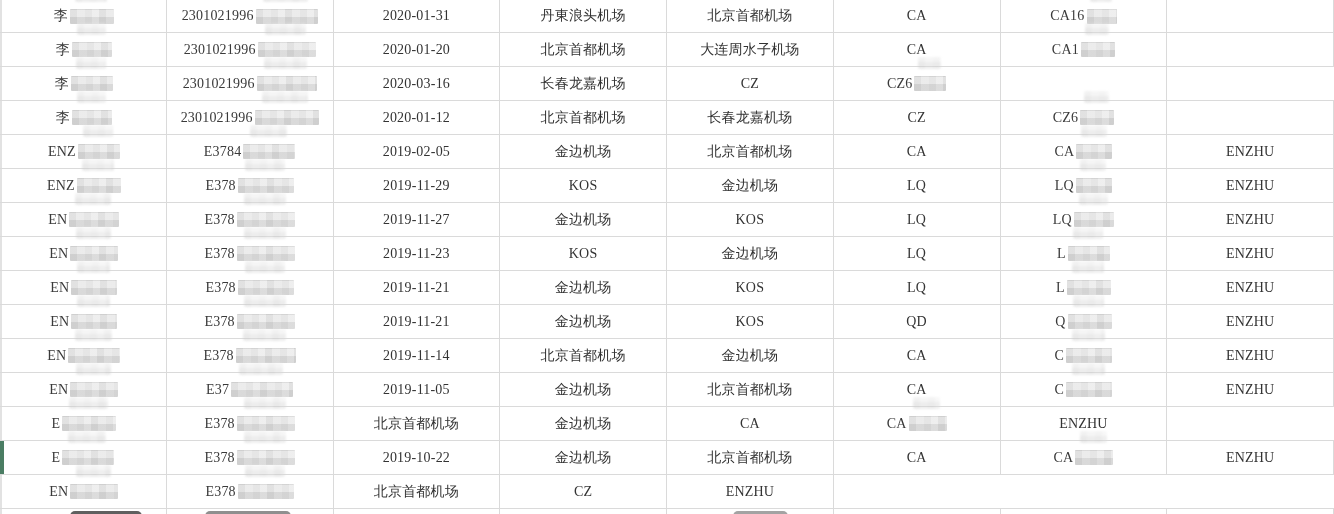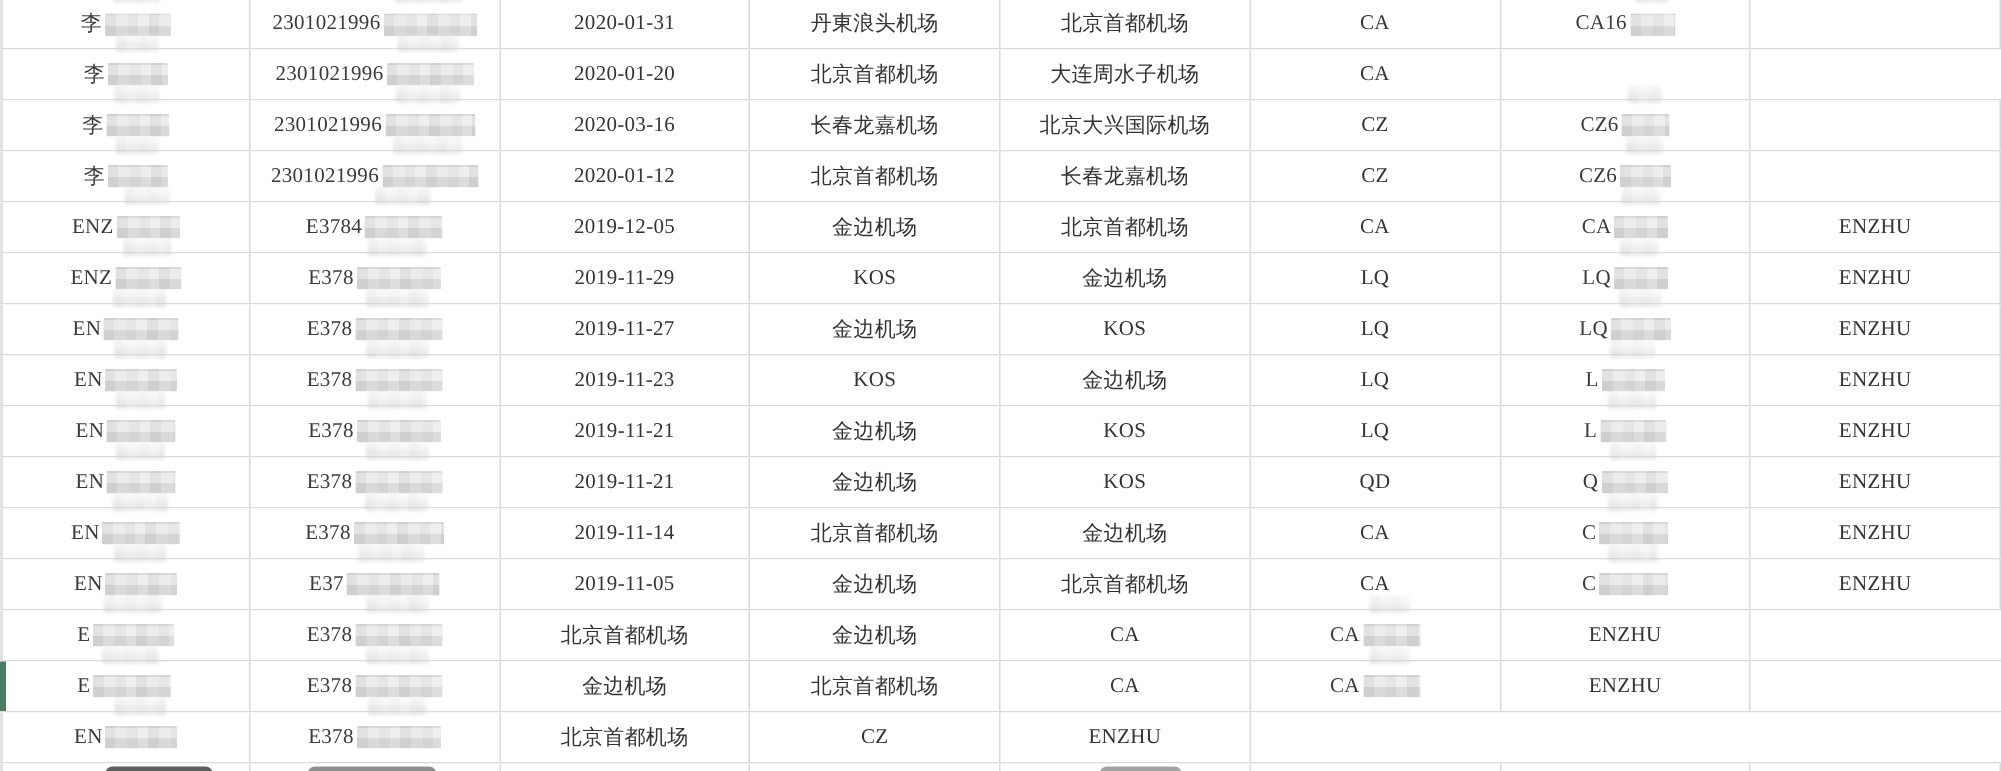--- a/index.html
+++ b/index.html
@@ -121,42 +121,43 @@
       </div>
       <div class="cell cell-departure-airport">
         <span>北京首都机场</span>
       </div>
       <div class="cell cell-arrival-airport">
         <span>大连周水子机场</span>
       </div>
       <div class="cell cell-airline-code">
         <span>CA</span>
       </div>
+      <div class="cell cell-flight-number">
+        <span class="prefix">CA1</span>
+        <span class="mosaic" style="width: 34px;"></span>
+      </div>
       <div class="cell cell-remark">
         <span></span>
       </div>
     </div>
     <div class="row">
       <div class="cell cell-passenger-name">
         <span class="prefix">李</span>
         <span class="mosaic" style="width: 42px;"></span>
       </div>
       <div class="cell cell-id-number">
         <span class="prefix">2301021996</span>
         <span class="mosaic" style="width: 60px;"></span>
       </div>
       <div class="cell cell-flight-date">
         <span>2020-03-16</span>
       </div>
       <div class="cell cell-departure-airport">
         <span>长春龙嘉机场</span>
       </div>
-      <div class="cell cell-arrival-airport">
-        <span>北京大兴国际机场</span>
-      </div>
       <div class="cell cell-airline-code">
         <span>CZ</span>
       </div>
       <div class="cell cell-flight-number">
         <span class="prefix">CZ6</span>
         <span class="mosaic" style="width: 32px;"></span>
       </div>
       <div class="cell cell-remark">
         <span></span>
       </div>
@@ -193,21 +194,21 @@
     <div class="row">
       <div class="cell cell-passenger-name">
         <span class="prefix">ENZ</span>
         <span class="mosaic" style="width: 42px;"></span>
       </div>
       <div class="cell cell-id-number">
         <span class="prefix">E3784</span>
         <span class="mosaic" style="width: 52px;"></span>
       </div>
       <div class="cell cell-flight-date">
-        <span>2019-12-05</span>
+        <span>2019-02-05</span>
       </div>
       <div class="cell cell-departure-airport">
         <span>金边机场</span>
       </div>
       <div class="cell cell-arrival-airport">
         <span>北京首都机场</span>
       </div>
       <div class="cell cell-airline-code">
         <span>CA</span>
       </div>
@@ -450,20 +451,23 @@
     </div>
     <div class="row">
       <div class="selection-bar"></div>
       <div class="cell cell-passenger-name">
         <span class="prefix">E</span>
         <span class="mosaic" style="width: 52px;"></span>
       </div>
       <div class="cell cell-id-number">
         <span class="prefix">E378</span>
         <span class="mosaic" style="width: 58px;"></span>
+      </div>
+      <div class="cell cell-flight-date">
+        <span>2019-10-22</span>
       </div>
       <div class="cell cell-departure-airport">
         <span>金边机场</span>
       </div>
       <div class="cell cell-arrival-airport">
         <span>北京首都机场</span>
       </div>
       <div class="cell cell-airline-code">
         <span>CA</span>
       </div>

